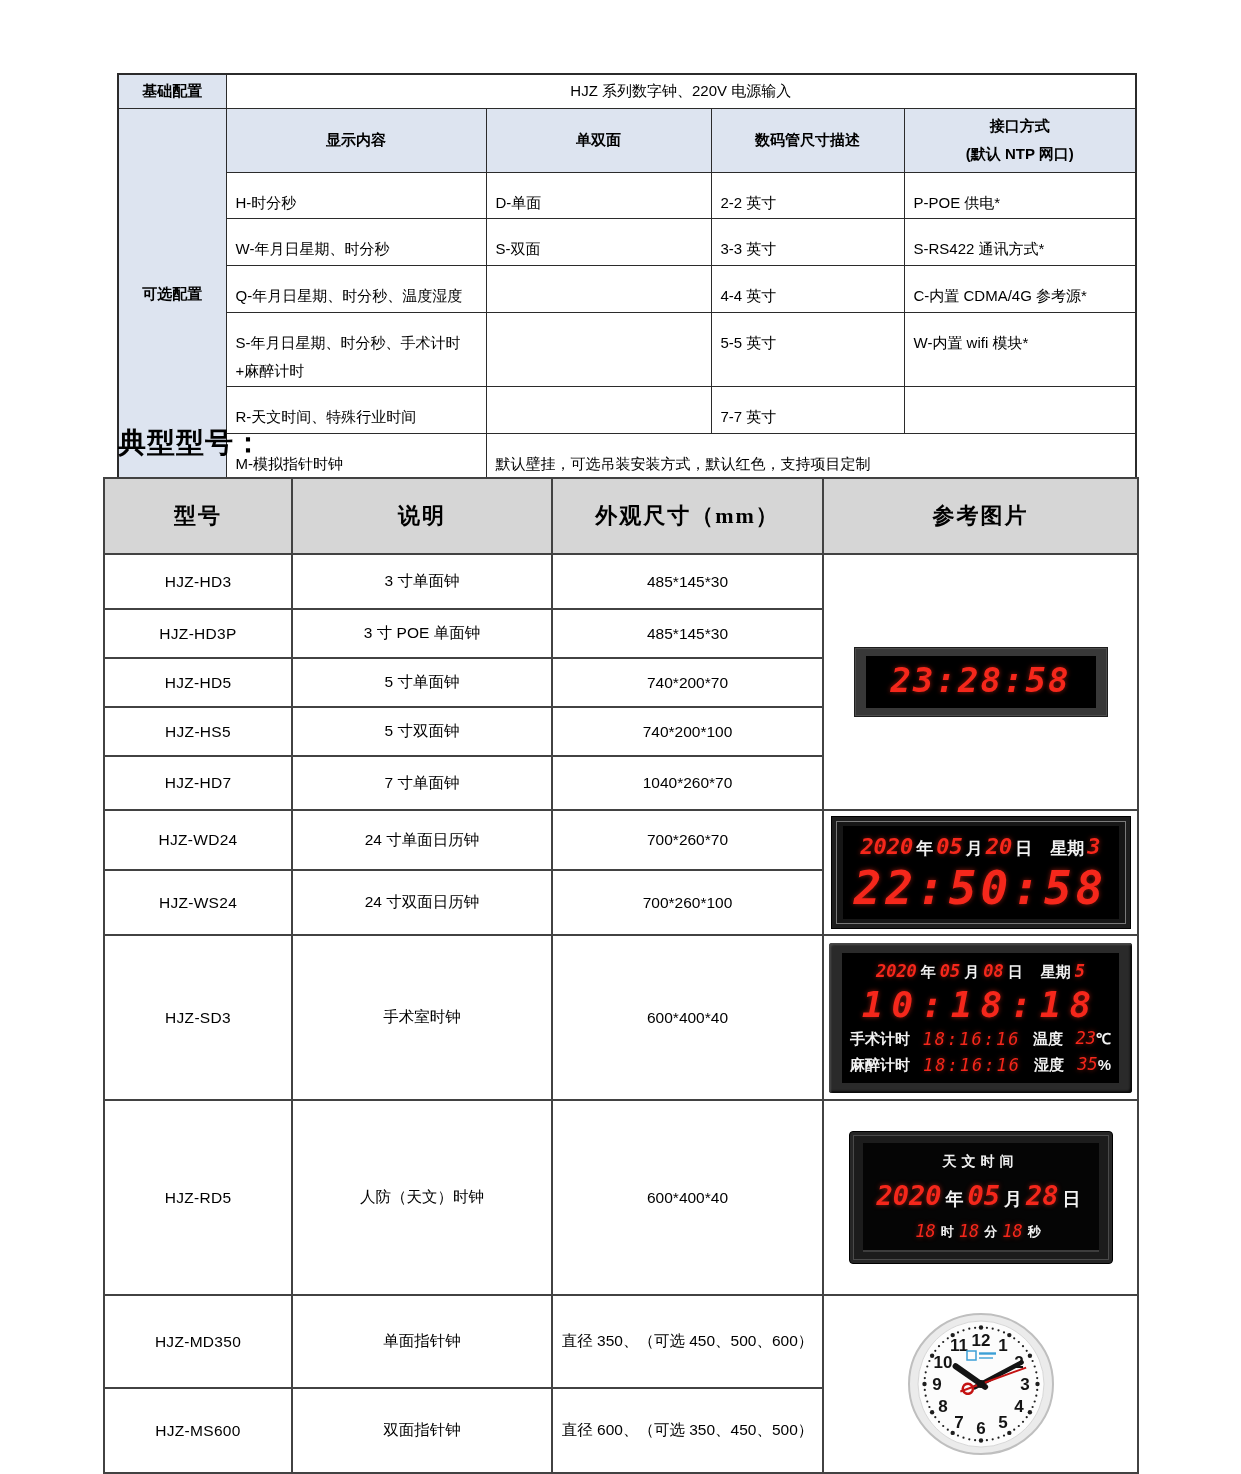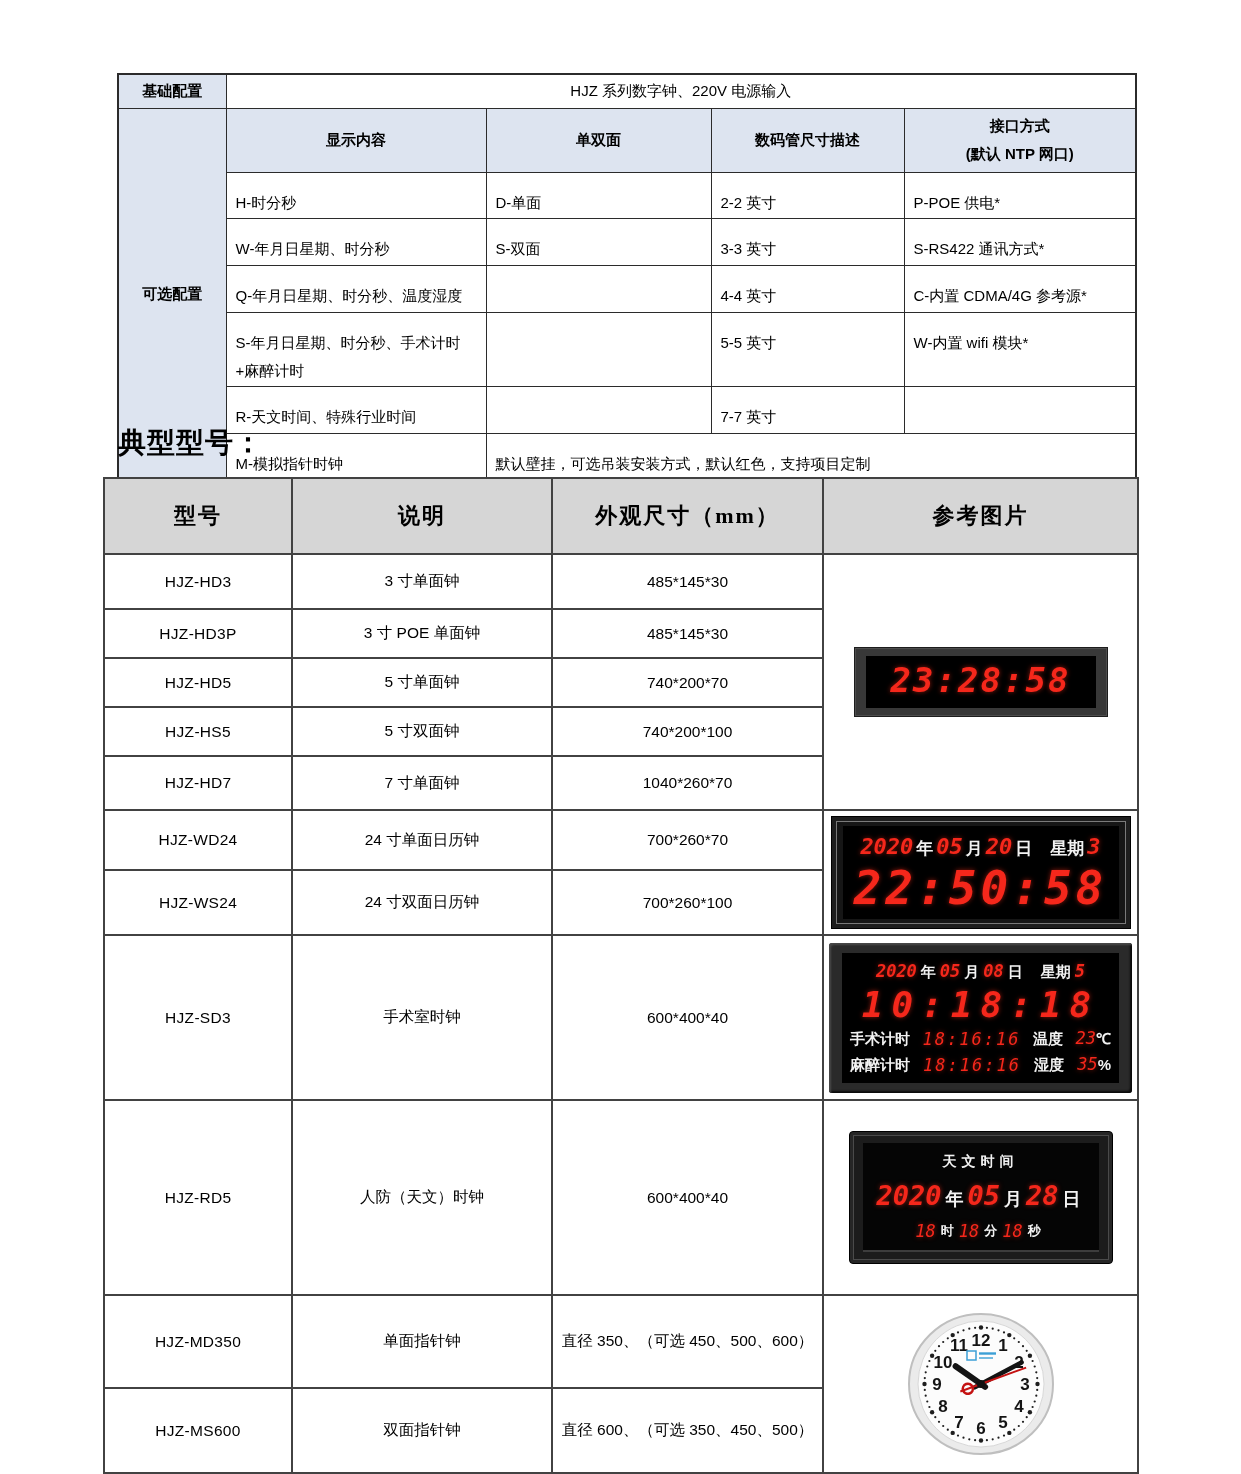--- a/index.html
+++ b/index.html
@@ -55,21 +55,21 @@
   .sd-row{display:flex;align-items:flex-end;justify-content:space-between;font-size:17px;white-space:nowrap}
   .sd-row .hanzi{font-size:15px}
   .sd-row .val{letter-spacing:2px}
 
   
   .rd-frame{width:264px;height:133px;background:#1c1c1c;border:1px solid #000;border-radius:4px;box-shadow:inset 0 0 0 3px #262626,inset 0 0 0 4px #4a4a4a;padding:11px 13px;display:flex}
   .rd-screen{flex:1;background:#050505;display:flex;flex-direction:column;justify-content:space-evenly;text-align:center;border-bottom:2px solid #3d3d3d}
   .rd-title{font-size:14px;letter-spacing:5px}
   .rd-l2{display:flex;align-items:baseline;justify-content:center;font-size:27px;white-space:nowrap}
   .rd-l2 .hanzi{font-size:18px;margin:0 4px}
-  .rd-l3{display:flex;align-items:center;justify-content:center;font-size:17px;white-space:nowrap}
+  .rd-l3{display:flex;align-items:flex-end;justify-content:center;font-size:17px;white-space:nowrap}
   .rd-l3 .hanzi{font-size:13px;margin:0 5px}
 
   
   .clock-num{font-family:"Liberation Sans",sans-serif;font-weight:bold;font-size:17px;text-anchor:middle;dominant-baseline:central;fill:#141414}
 </style>
 </head>
 <body>
 
 <div class="page">
 

